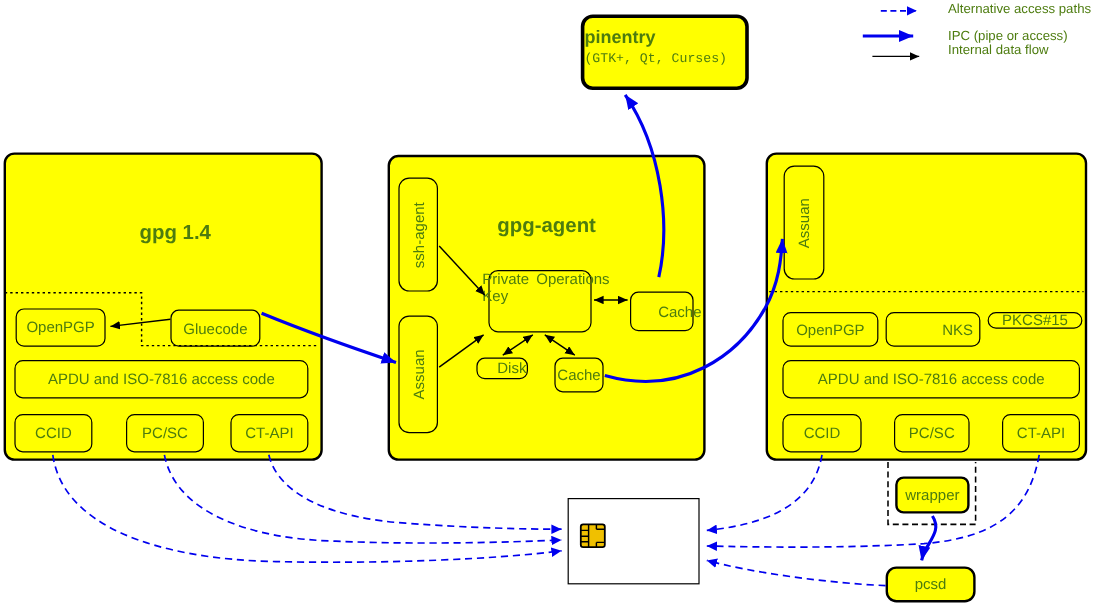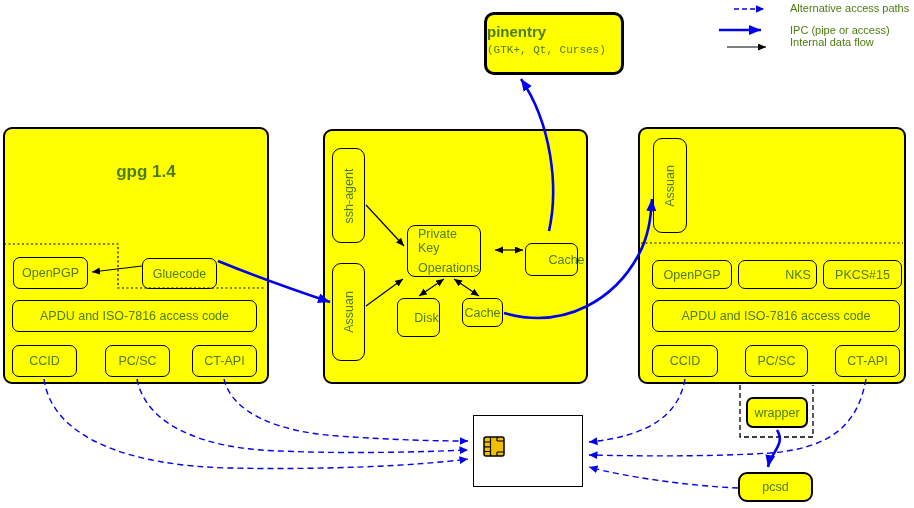--- a/index.html
+++ b/index.html
@@ -38,24 +38,24 @@
   .pinentry .pin-title { margin-top:8px; font-weight:bold; font-size:15px; }
   .pinentry .pin-sub   { margin-top:4px; font-size:11px;font-family:Liberation Mono, monospace; }
   .legend-label {
     position:absolute; left:790px; font-size:11px; white-space:nowrap;
   }
   .smartcard {
     position:absolute; left:473px; top:415px; width:110px; height:72px;
     background:#ffffff; border:1.6px solid #000; box-sizing:border-box;
   }
   .pko {
-    position:absolute; left:407px; top:225px; width:74px; height:52px;
+    position:absolute; left:407px; top:225px; width:86px; height:52px;
     background:#ffff00; border:1.6px solid #000; border-radius:8px;
     box-sizing:border-box; font-size:12.5px;
-    display:flex; flex-direction:column; justify-content:center;
+    display:flex; flex-direction:row; justify-content:center;
     padding-left:10px; gap:6px;
   }
   svg.overlay {
     position:absolute; left:0; top:0; width:914px; height:508px;
     pointer-events:none; z-index:5;
   }
 </style>
 </head>
 <body>
 
@@ -64,56 +64,57 @@
   <div class="legend-label" style="top:2px">Alternative access paths</div>
   <div class="legend-label" style="top:24px">IPC (pipe or access)</div>
   <div class="legend-label" style="top:36px">Internal data flow</div>
 
   <div class="pinentry">
     <div class="pin-title">pinentry</div>
     <div class="pin-sub">(GTK+, Qt, Curses)</div>
   </div>
 
   <div class="bigbox" style="left:3px; top:127px; width:266px; height:257px;"></div>
-  <div class="boxtitle" style="left:3px; width:286px; top:162px;">gpg 1.4</div>
+  <div class="boxtitle" style="left:3px; width:286px; top:184px;">gpg 1.4</div>
 
   <div class="subbox" style="left:13px;  top:257px; width:75px;  height:32px;">OpenPGP</div>
   <div class="subbox" style="left:142px; top:246px; width:75px;  height:31px;margin-top:12px;">Gluecode</div>
   <div class="subbox" style="left:12px;  top:300px; width:245px; height:32px;">APDU and ISO-7816 access code</div>
   <div class="subbox" style="left:12px;  top:345px; width:65px;  height:32px;">CCID</div>
   <div class="subbox" style="left:105px; top:345px; width:65px;  height:32px;">PC/SC</div>
   <div class="subbox" style="left:192px; top:345px; width:65px;  height:32px;">CT-API</div>
 
   <div class="bigbox" style="left:323px; top:129px; width:265px; height:255px;"></div>
+  <div class="boxtitle" style="left:323px; width:265px; top:178px;">gpg-agent</div>
 
   <div class="vbox" style="left:332px; top:148px; width:33px; height:95px;">
     <span>ssh-agent</span>
   </div>
   <div class="vbox" style="left:332px; top:263px; width:33px; height:98px;">
     <span>Assuan</span>
   </div>
 
   <div class="pko">
     <div>Private Key</div>
     <div>Operations</div>
   </div>
 
   <div class="subbox" style="left:525px; top:243px; width:53px; height:33px;padding-left:30px;">Cache</div>
-  <div class="subbox" style="left:397px; top:298px; width:43px; height:39px;padding-left:16px;">Disk</div>
+  <div class="subbox" style="left:397px; top:298px; width:43px; height:18px;padding-left:16px;">Disk</div>
   <div class="subbox" style="left:462px; top:298px; width:41px; height:29px;">Cache</div>
 
   <div class="bigbox" style="left:638px; top:127px; width:268px; height:257px;"></div>
 
   <div class="vbox" style="left:653px; top:138px; width:34px; height:95px;">
     <span>Assuan</span>
   </div>
 
   <div class="subbox" style="left:652px; top:260px; width:80px; height:29px;">OpenPGP</div>
   <div class="subbox" style="left:738px; top:260px; width:79px; height:29px;padding-left:41px;">NKS</div>
-  <div class="subbox" style="left:823px; top:260px; width:79px; height:29px;">PKCS#15</div>
+  <div class="subbox" style="left:823px; top:260px; width:79px; height:14px;">PKCS#15</div>
   <div class="subbox" style="left:652px; top:300px; width:248px; height:32px;">APDU and ISO-7816 access code</div>
   <div class="subbox" style="left:652px; top:345px; width:66px; height:32px;">CCID</div>
   <div class="subbox" style="left:745px; top:345px; width:63px; height:32px;">PC/SC</div>
   <div class="subbox" style="left:835px; top:345px; width:65px; height:32px;">CT-API</div>
 
   <div class="smartcard"></div>
 
   <div class="subbox" style="left:738px; top:472px; width:75px; height:30px; border-width:2.5px; border-radius:9px;">pcsd</div>
   <div class="subbox" style="left:746px; top:397px; width:62px; height:31px; border-width:2px;">wrapper</div>
 

